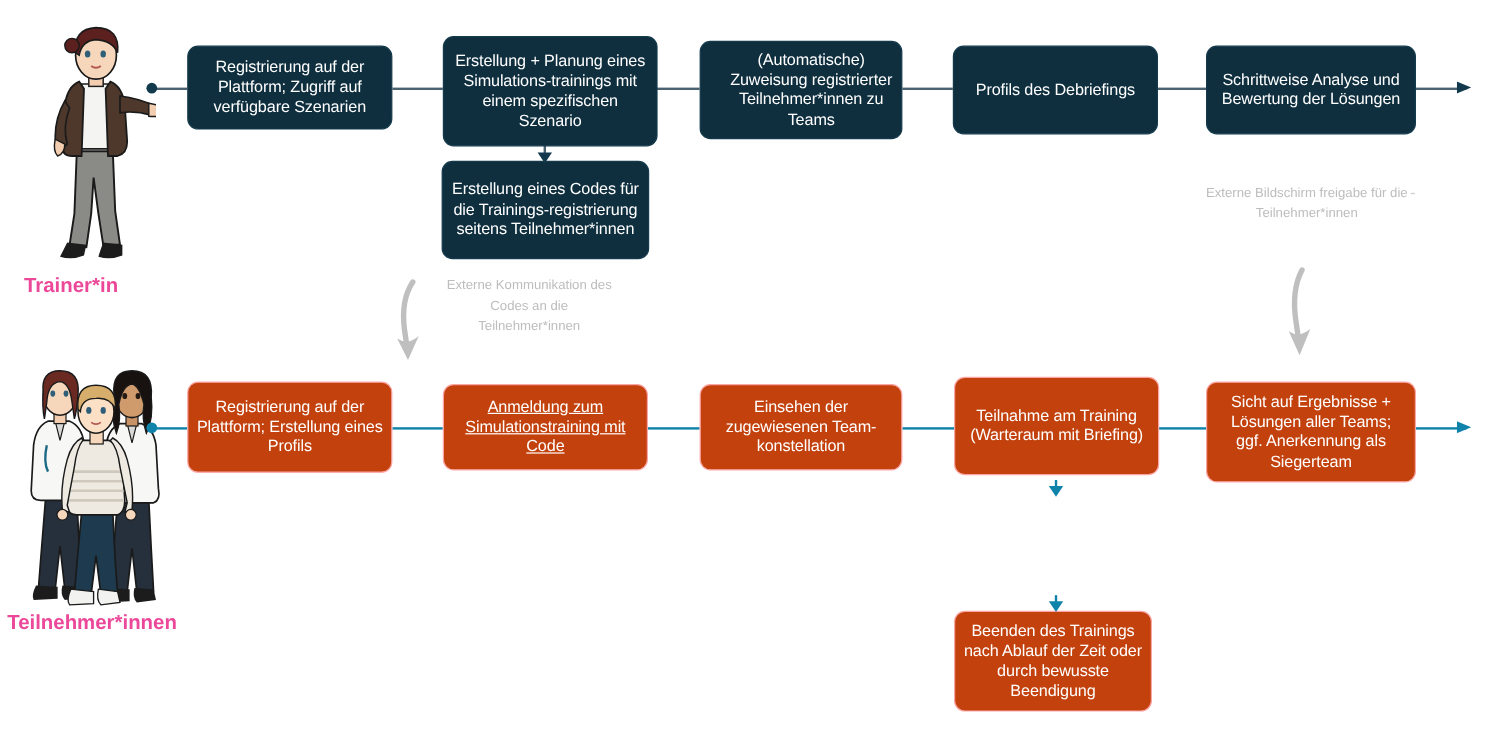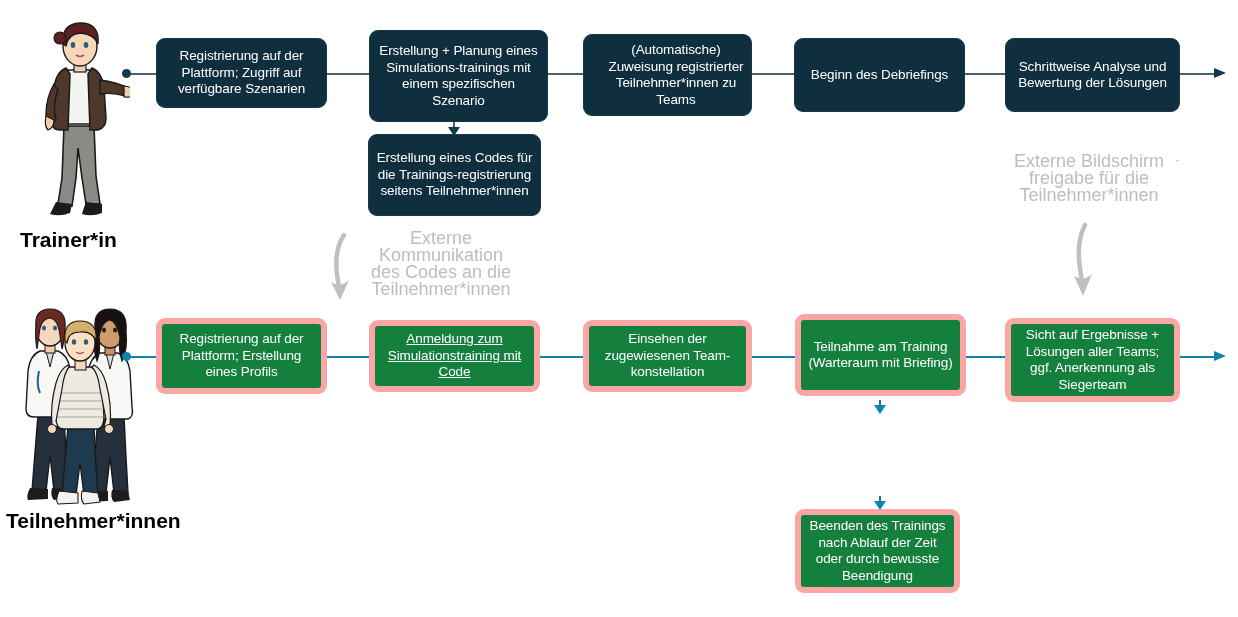--- a/index.html
+++ b/index.html
@@ -30,52 +30,52 @@
     border-radius: 9px;
     padding: 4px 7px;
     letter-spacing: -0.1px;
     z-index: 3;
   }
   .node.dark {
     background: #0f2f3f;
     border: 1px solid #143a4c;
   }
   .node.blue {
-    background: #15803d;
-    border: 6px solid #fca5a5;
+    background: #c2410c;
+    border: 1px solid #fca5a5;
   }
   .conn {
     position: absolute;
     z-index: 1;
   }
   .conn.dark { background: #4a6170; }
   .conn.blue { background: #1083ab; }
   .dot {
     position: absolute;
     width: 9px;
     height: 9px;
     border-radius: 50%;
     z-index: 4;
   }
   .dot.dark { background: #123a4c; }
   .dot.blue { background: #1083ab; }
   .arrowhead { position: absolute; z-index: 4; }
   .note {
     position: absolute;
     color: #bdbdbd;
-    font-size: 18px;
+    font-size: 11px;
     line-height: 17px;
     text-align: center;
     z-index: 2;
   }
   .persona-label {
     position: absolute;
-    color: #000000;
+    color: #ec4899;
     font-weight: bold;
-    font-size: 21px;
+    font-size: 17px;
     z-index: 5;
   }
   .figure { position: absolute; z-index: 2; }
   .stray-dash {
     position: absolute;
     color: #cfcfcf;
     font-size: 14px;
     z-index: 2;
   }
 </style>
@@ -184,21 +184,21 @@
   </svg>
 
   <div class="node dark" style="left:156px; top:38px; width:171px; height:70px;">Registrierung auf der Plattform; Zugriff auf verfügbare Szenarien</div>
 
   <div class="node dark" style="left:369px; top:30px; width:179px; height:92px;">Erstellung + Planung eines Simulations-trainings mit einem spezifischen Szenario</div>
 
   <div class="node dark" style="left:368px; top:134px; width:173px; height:82px;">Erstellung eines Codes für die Trainings-registrierung seitens Teilnehmer*innen</div>
 
   <div class="node dark" style="left:583px; top:34px; width:169px; height:82px;padding-left:24px;">(Automatische) Zuweisung registrierter Teilnehmer*innen zu Teams</div>
 
-  <div class="node dark" style="left:794px; top:38px; width:171px; height:74px;">Beginn des Debriefings</div>
+  <div class="node dark" style="left:794px; top:38px; width:171px; height:74px;">Profils des Debriefings</div>
 
   <div class="node dark" style="left:1005px; top:38px; width:175px; height:74px;">Schrittweise Analyse und Bewertung der Lösungen</div>
 
   <div class="note" style="left:366px; top:230px; width:150px;">Externe Kommunikation des Codes an die Teilnehmer*innen</div>
   <svg class="figure" style="left:328px; top:232px;" width="32" height="72" viewBox="0 0 32 72">
     <path d="M16 3 Q6 18 9 42 L11 56" fill="none" stroke="#bfbfbf" stroke-width="4.5" stroke-linecap="round"></path>
     <path d="M3 50 L12 68 L21 48 Q12 56 3 50 Z" fill="#bfbfbf"></path>
   </svg>
 
   <div class="note" style="left:1004px; top:153px; width:170px;">Externe Bildschirm freigabe für die Teilnehmer*innen</div>

